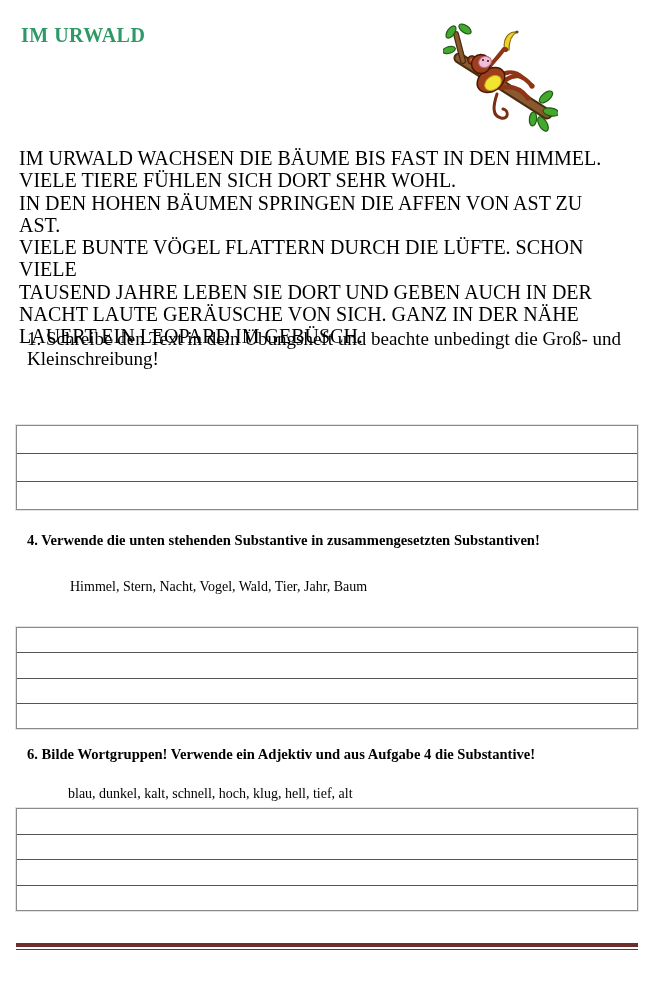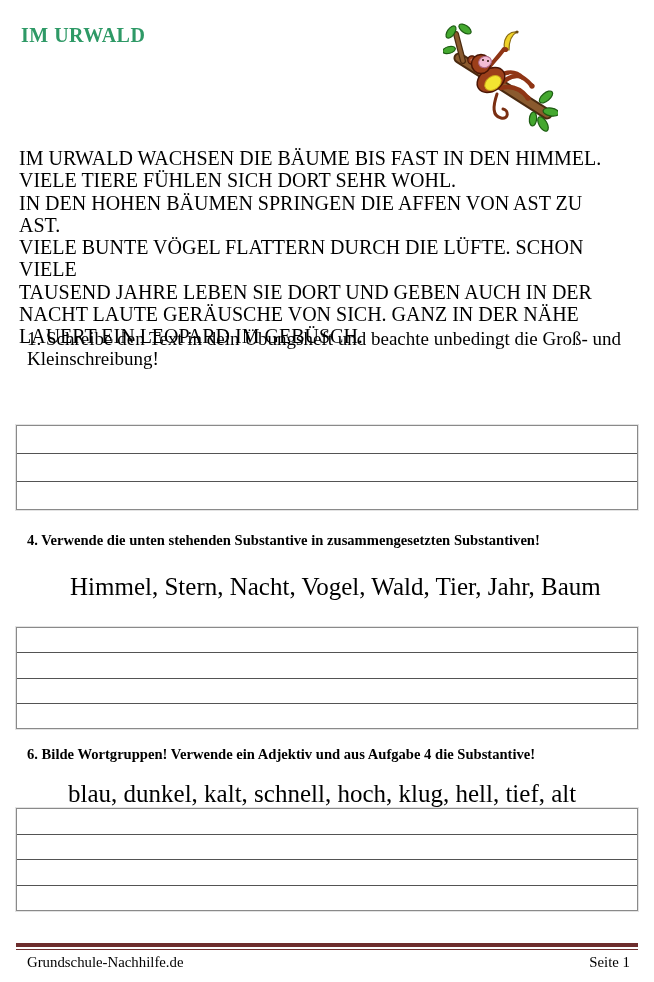--- a/index.html
+++ b/index.html
@@ -27,21 +27,21 @@
     display:flex;flex-direction:column;box-sizing:border-box;background:#fff;
   }
   .answer-table .trow{flex:1;border-top:1px solid #545454;}
   .answer-table .trow:first-child{border-top:none;}
   #table1{top:425px;height:85px;}
   #table2{top:627px;height:102px;}
   #table3{top:808px;height:103px;}
   .task-line{position:absolute;left:27px;width:606px;font-size:14.6px;line-height:19.6px;font-weight:bold;}
   #task4-text{top:531px;}
   #task5-text{top:745px;}
-  .word-list{position:absolute;font-size:25px;line-height:26px;white-space:nowrap;}
+  .word-list{position:absolute;font-size:14px;line-height:26px;white-space:nowrap;}
   #words4{left:70px;top:574px;}
   #words5{left:68px;top:781px;}
   .footer-rule{position:absolute;left:16px;top:943px;width:622px;height:8px;}
   .footer-rule .thick{height:4px;background:#6E2E2E;}
   .footer-rule .gap{height:2px;}
   .footer-rule .thin{height:1px;background:#6E2E2E;}
   .footer-text{
     position:absolute;left:27px;top:954px;width:603px;
     display:flex;justify-content:space-between;
     font-size:14.8px;
@@ -137,18 +137,14 @@
       <div class="trow"></div>
       <div class="trow"></div>
     </div>
 
   <div class="footer-rule">
     <div class="thick"></div>
     <div class="gap"></div>
     <div class="thin"></div>
   </div>
 
-  <div class="footer-text">
-    <span>Grundschule-Nachhilfe.de</span>
-    <span>Seite 1</span>
-  </div>
 
 </div>
 
 </body></html>

